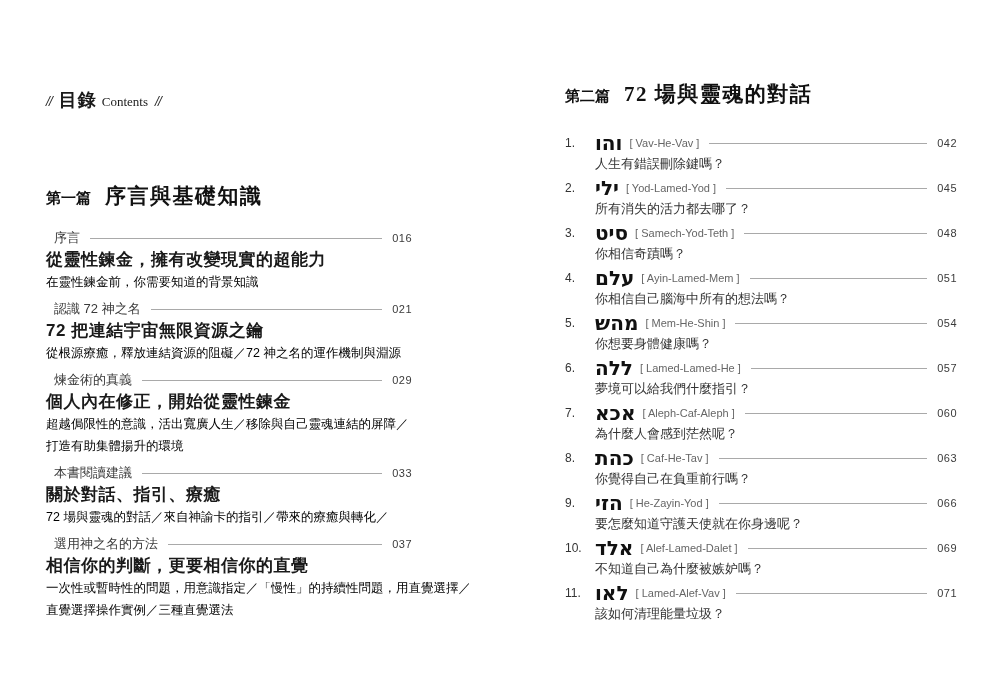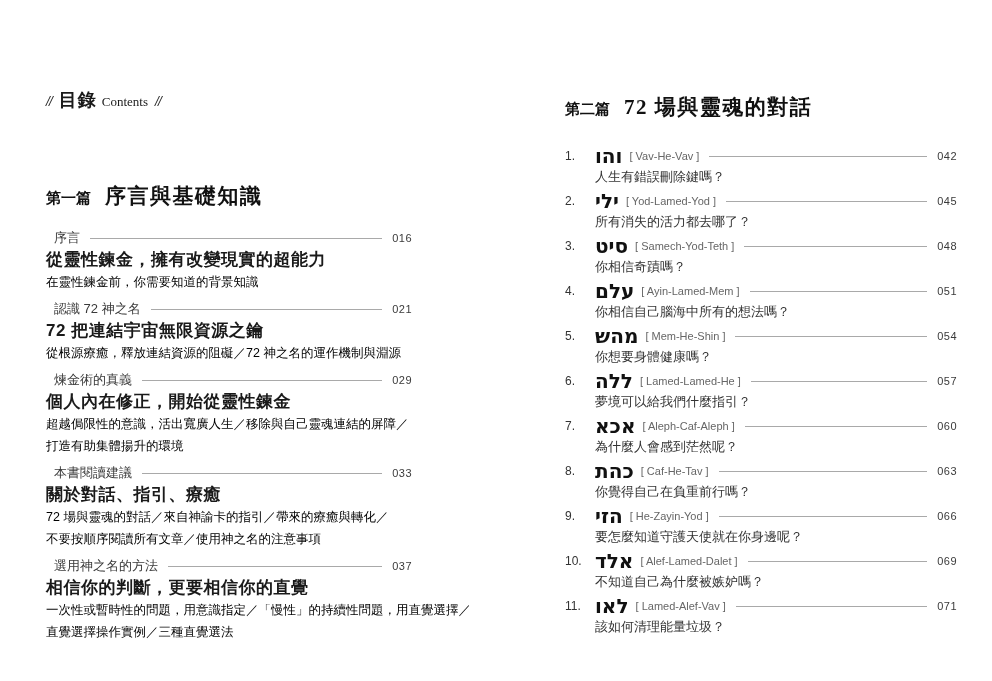--- a/index.html
+++ b/index.html
@@ -31,21 +31,21 @@
 
   .section { margin-bottom: 9px; }
   .label-row { display: flex; align-items: center; height: 16px; }
   .sec-label { font-size: 13px; color: #3a3a3a; white-space: nowrap; margin-left: 8px; }
   .leader { flex: 1; height: 1px; background: #a9a9a9; margin: 0 10px; }
   .sec-page { font-size: 11px; color: #3a3a3a; letter-spacing: 0.5px; }
   .sec-title { font-size: 17px; font-weight: bold; color: #1a1a1a; margin-top: 3px; height: 21px; line-height: 21px; letter-spacing: 0.5px; white-space: nowrap; }
   .sec-desc { font-size: 12.5px; color: #000000; line-height: 20px; margin-top: 2px; white-space: nowrap; }
 
   
-  .right-col { position: absolute; left: 565px; top: 93px; width: 392px; }
+  .right-col { position: absolute; left: 565px; top: 80px; width: 392px; }
   .right-col .part-heading { margin-bottom: 22px; }
 
   .r-item { margin-bottom: 3px; }
   .r-head { display: flex; align-items: center; height: 26px; }
   .r-no { width: 30px; flex: 0 0 30px; font-size: 12px; color: #333333; }
   .r-hebrew { font-family: "DejaVu Sans", sans-serif; font-size: 20px; font-weight: bold; color: #111111; line-height: 1; margin-right: 7px; }
   .r-translit { font-size: 11px; color: #666666; white-space: nowrap; }
   .r-page { font-size: 11px; color: #3a3a3a; letter-spacing: 0.5px; }
   .r-q { margin-left: 30px; font-size: 13px; color: #333333; line-height: 16px; white-space: nowrap; }
 </style>
@@ -97,21 +97,20 @@
     </div>
 
     <div class="section">
       <div class="label-row">
         <span class="sec-label">本書閱讀建議</span>
         <span class="leader"></span>
         <span class="sec-page">033</span>
       </div>
       <div class="sec-title">關於對話、指引、療癒</div>
       <div class="sec-desc">72 場與靈魂的對話／來自神諭卡的指引／帶來的療癒與轉化／</div>
-      <div class="sec-desc">不要按順序閱讀所有文章／使用神之名的注意事項</div>
     </div>
 
     <div class="section">
       <div class="label-row">
         <span class="sec-label">選用神之名的方法</span>
         <span class="leader"></span>
         <span class="sec-page">037</span>
       </div>
       <div class="sec-title">相信你的判斷，更要相信你的直覺</div>
       <div class="sec-desc">一次性或暫時性的問題，用意識指定／「慢性」的持續性問題，用直覺選擇／</div>

